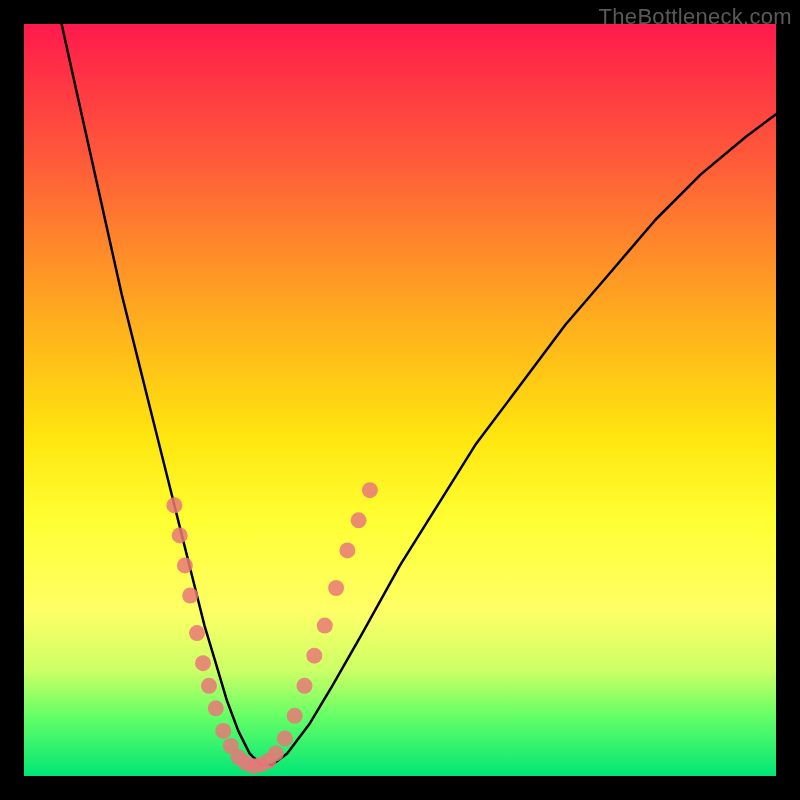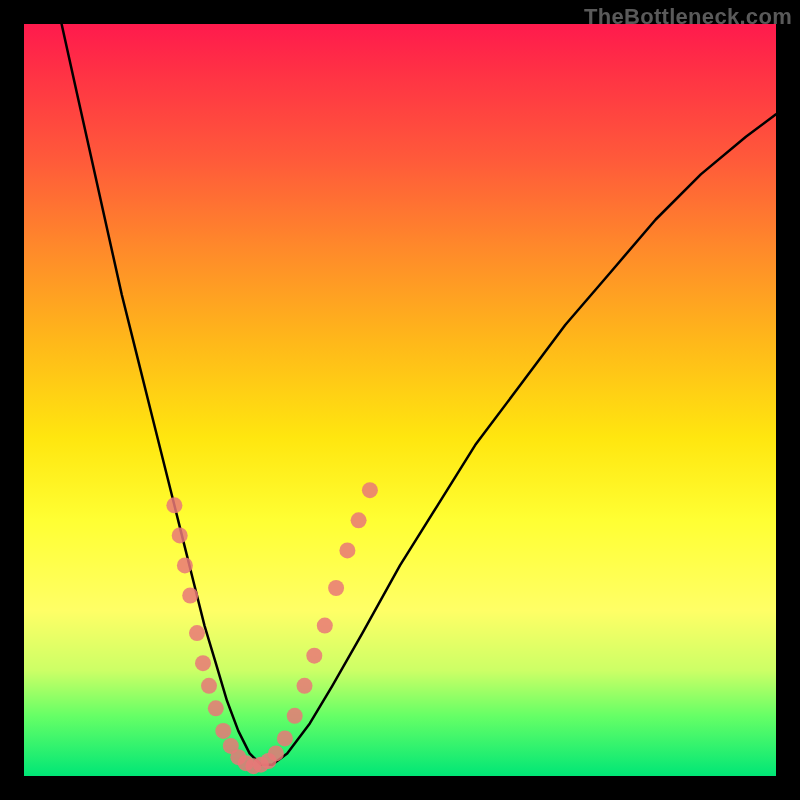--- a/index.html
+++ b/index.html
@@ -34,21 +34,21 @@
       #ccff66 86%,
       #66ff66 92%,
       #00e676 100%);
   }
   .watermark {
     position: absolute;
     top: 4px;
     right: 8px;
     color: #5a5a5a;
     font-size: 22px;
-    font-weight: 700;
+    font-weight: 400;
     letter-spacing: 0.3px;
     user-select: none;
     text-align: center;
   }
   svg {
     position: absolute;
     left: 0;
     top: 0;
   }
 </style>

